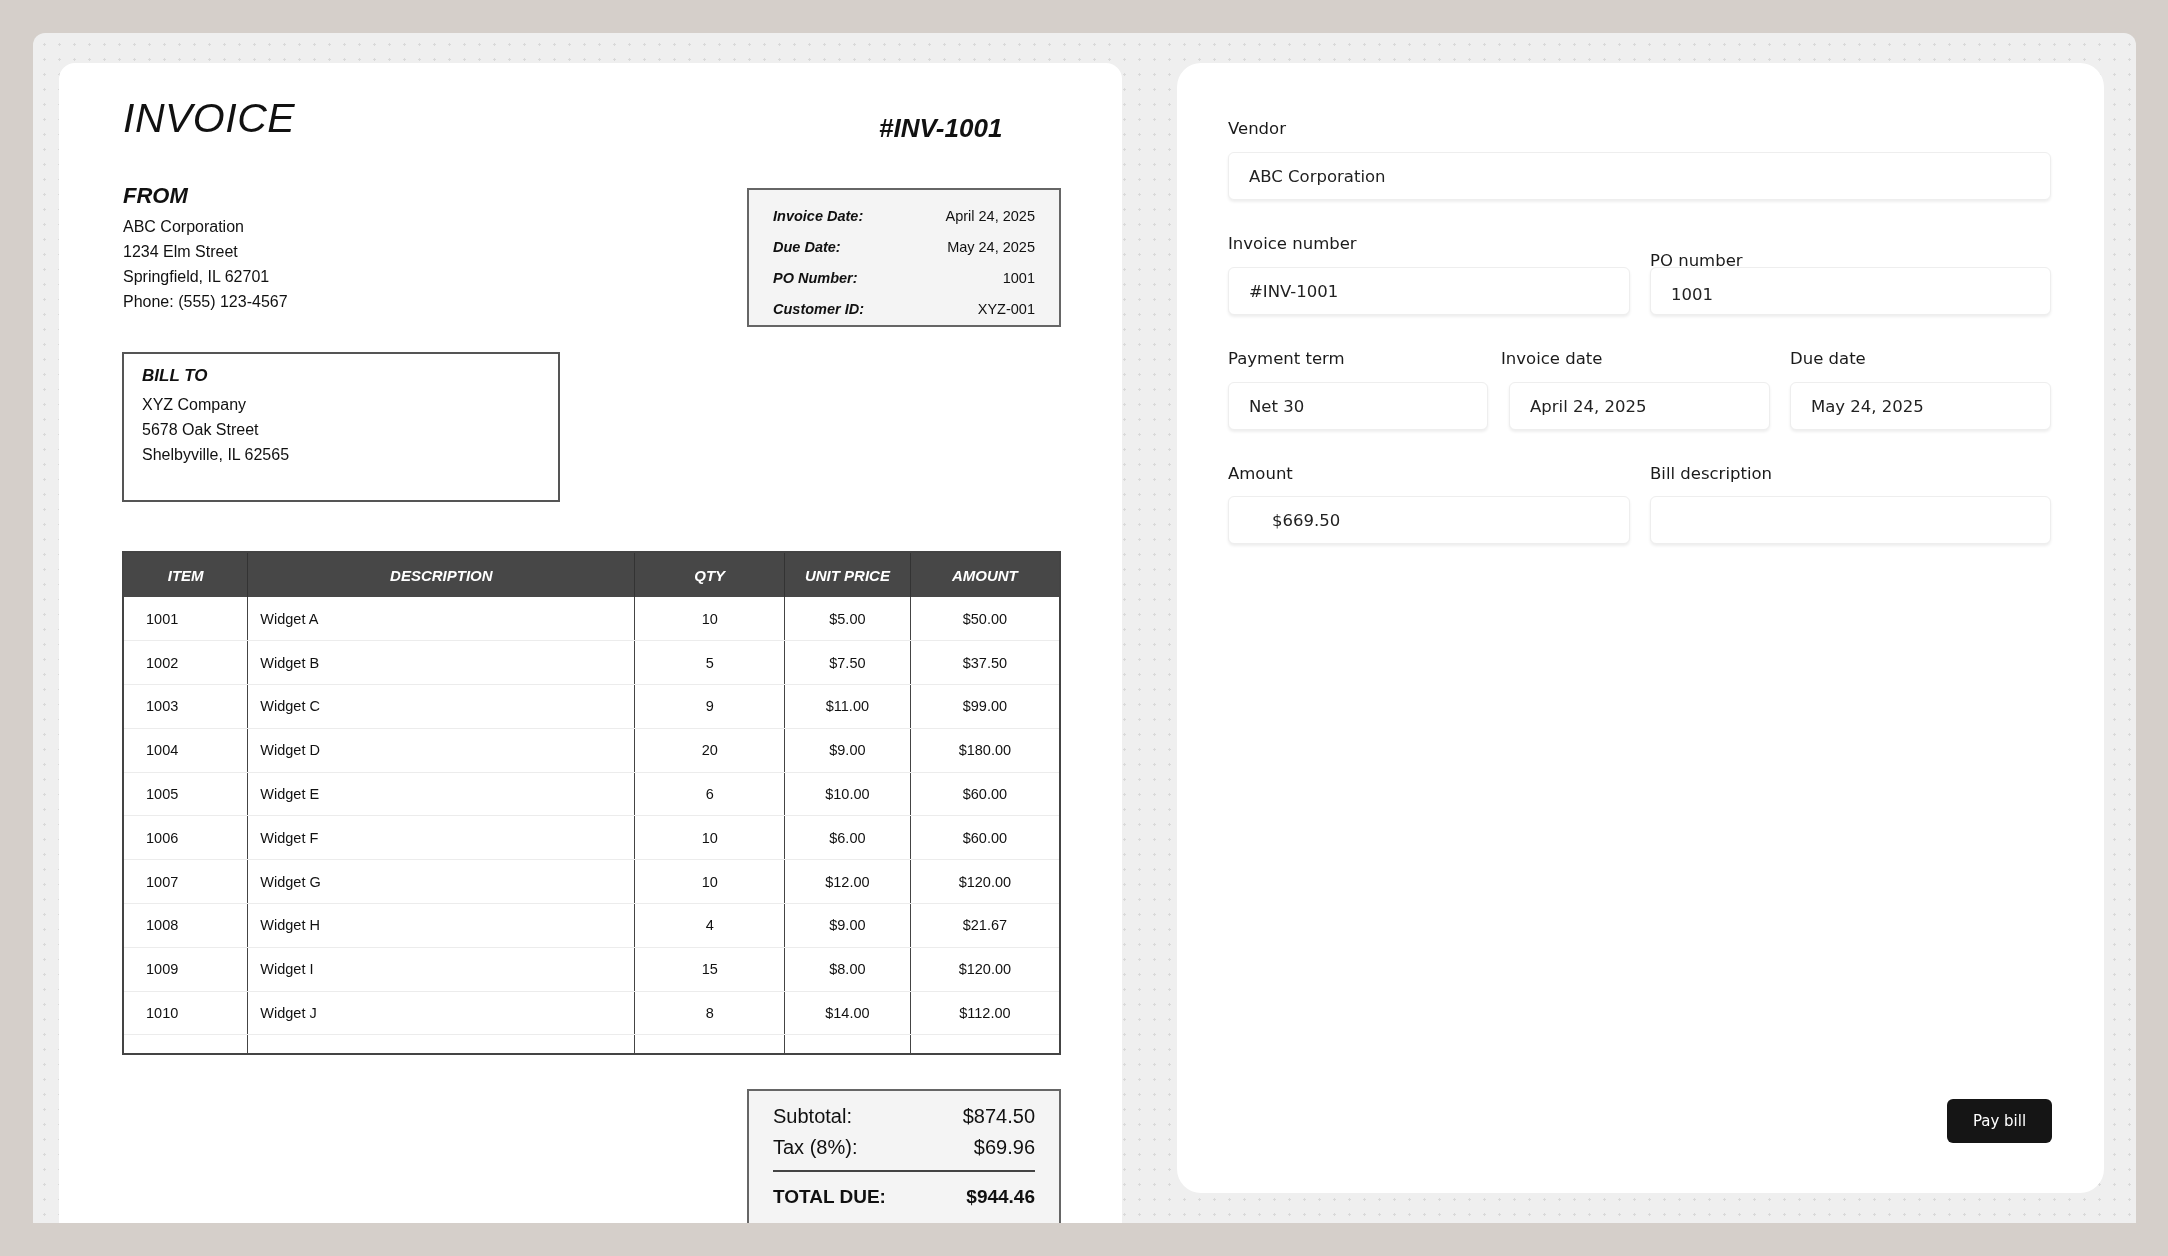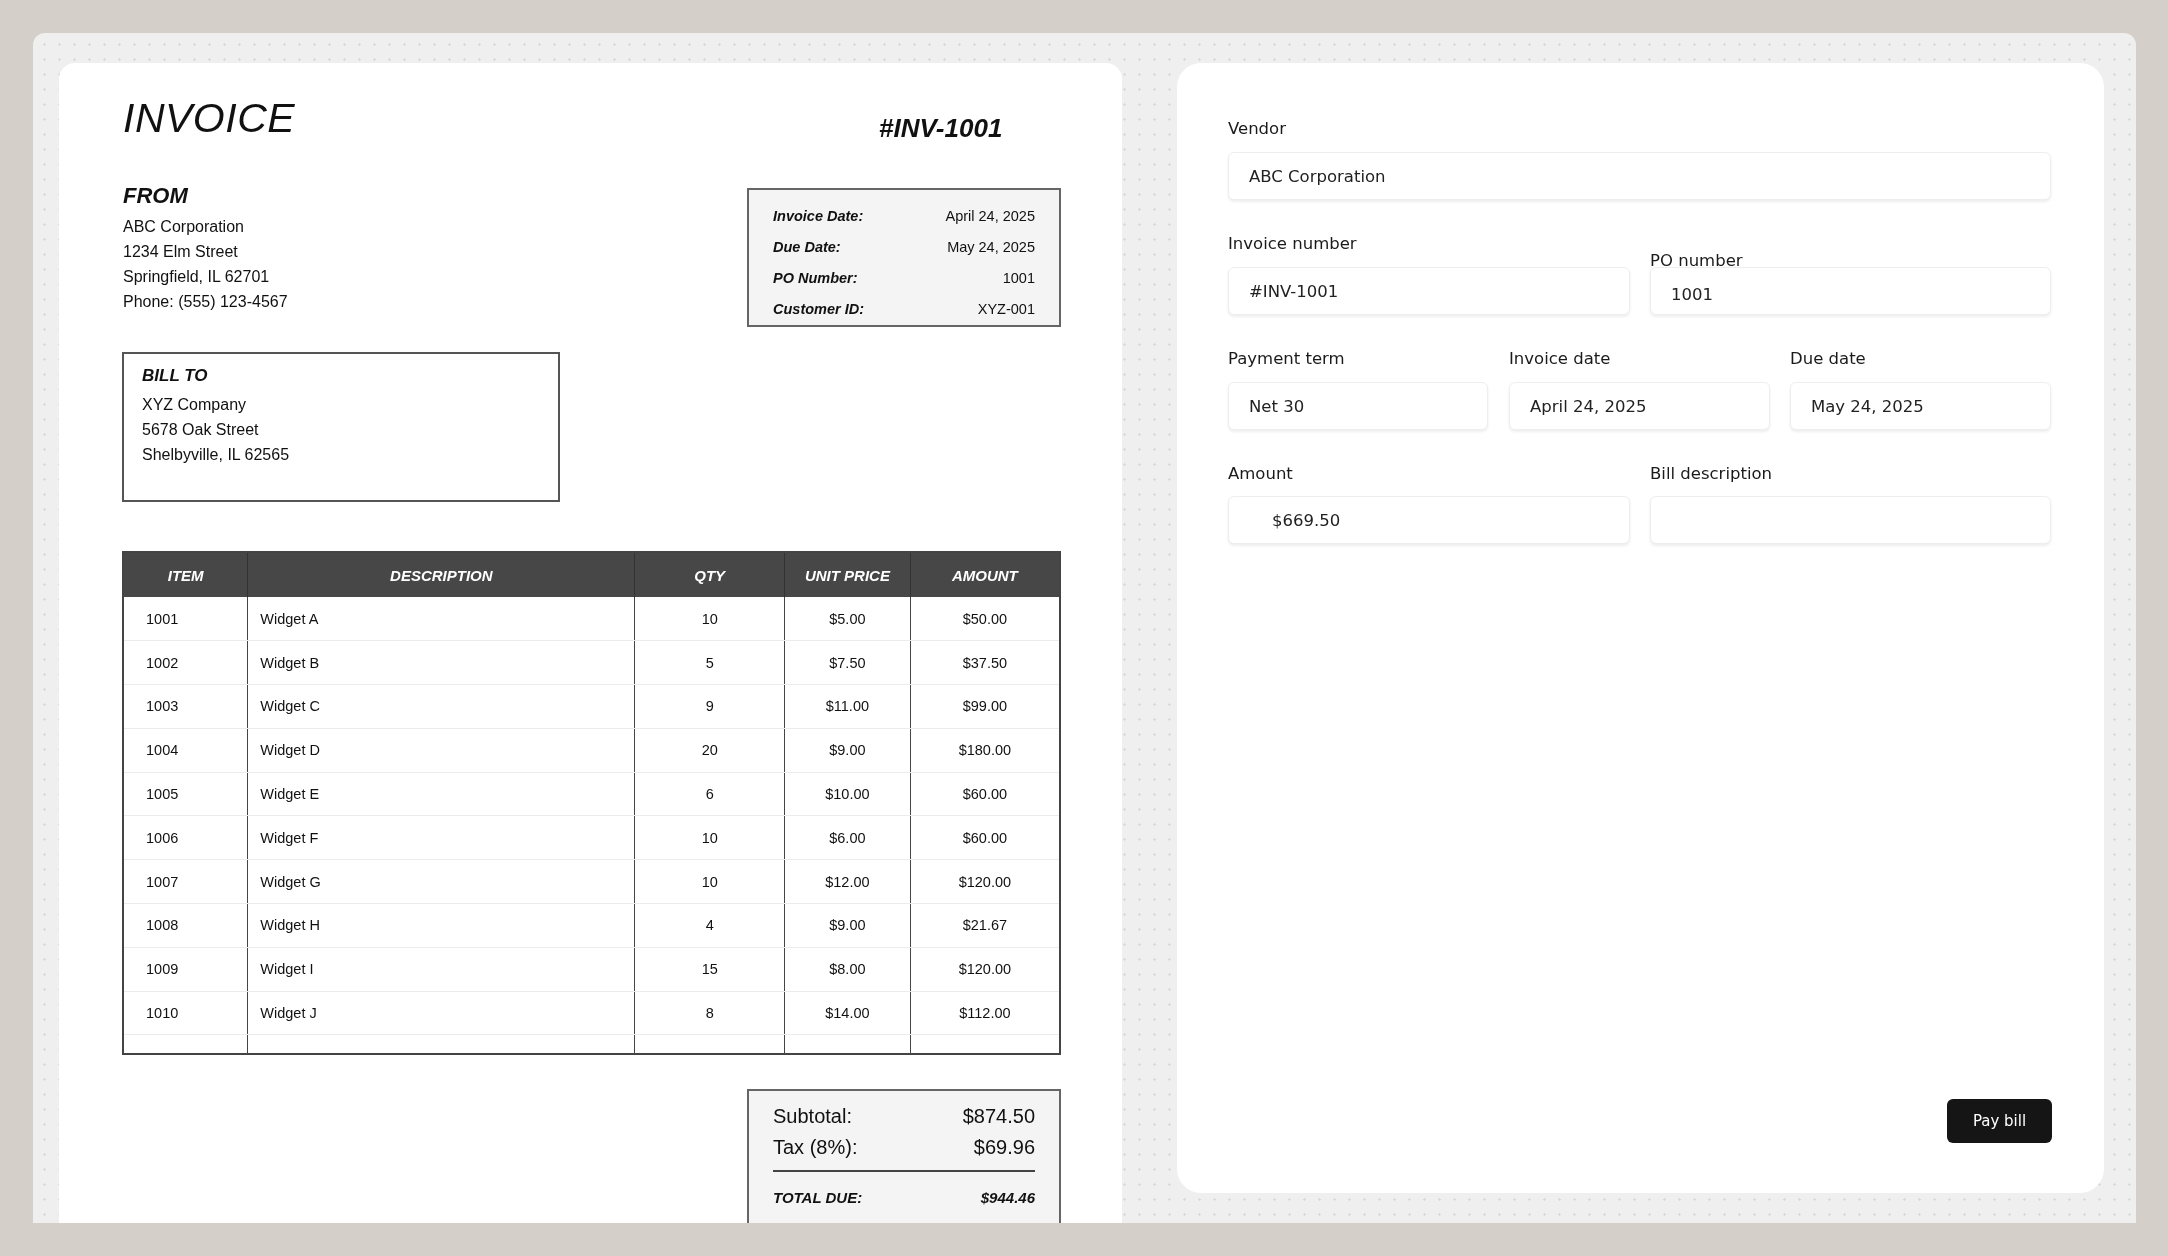--- a/index.html
+++ b/index.html
@@ -66,21 +66,21 @@
   .items-table .c-qty, .items-table .c-price, .items-table .c-amt { text-align: center; padding: 0; }
   .items-table .c-desc { padding-left: 12px; }
   .col-item { width: 125px; } .col-desc { width: 388px; } .col-qty { width: 150px; }
   .col-price { width: 126px; } .col-amt { width: 150px; }
   .summary-box {
     left: 688px; top: 1026px; width: 314px; height: 180px;
     background: #f4f4f4; border: 2px solid #666; padding: 10px 24px 0 24px;
   }
   .sum-row { display: flex; justify-content: space-between; align-items: center; height: 31px; font-size: 20px; }
   .sum-rule { height: 2px; background: #444; margin: 7px 0 10px 0; }
-  .sum-total { font-size: 15px; font-weight: bold; font-style: italic; height: 30px; }
+  .sum-total { font-size: 19px; font-weight: bold; height: 30px; }
 
   
   .form-label { position: absolute; font-size: 18px; font-weight: 500; color: #1a1a1a; font-family: "DejaVu Sans", sans-serif; font-size: 16.5px; }
   .form-input {
     position: absolute; height: 48px; background: #fff;
     border: 1px solid #eeeeee; border-radius: 6px;
     box-shadow: 0 2px 3px rgba(0,0,0,0.07);
     font-family: "DejaVu Sans", sans-serif; font-size: 16.5px; color: #222;
     padding: 0 20px; display: flex; align-items: center;
   }
@@ -255,21 +255,21 @@
 
     <label class="form-label" style="left:51px; top:171px;">Invoice number</label>
     <div class="form-input" style="left:51px; top:204px; width:402px;">#INV-1001</div>
 
     <label class="form-label" style="left:473px; top:188px;">PO number</label>
     <div class="form-input" style="left:473px; top:204px; width:401px; padding-top:6px;">1001</div>
 
     <label class="form-label" style="left:51px; top:286px;">Payment term</label>
     <div class="form-input" style="left:51px; top:319px; width:260px;">Net 30</div>
 
-    <label class="form-label" style="left:332px; top:286px;">Invoice date</label>
+    <label class="form-label" style="left:324px; top:286px;">Invoice date</label>
     <div class="form-input" style="left:332px; top:319px; width:261px;">April 24, 2025</div>
 
     <label class="form-label" style="left:613px; top:286px;">Due date</label>
     <div class="form-input" style="left:613px; top:319px; width:261px;">May 24, 2025</div>
 
     <label class="form-label" style="left:51px; top:401px;">Amount</label>
     <div class="form-input" style="left:51px; top:433px; width:402px;padding-left:43px;">$669.50</div>
 
     <label class="form-label" style="left:473px; top:401px;">Bill description</label>
     <div class="form-input" style="left:473px; top:433px; width:401px;"></div>

